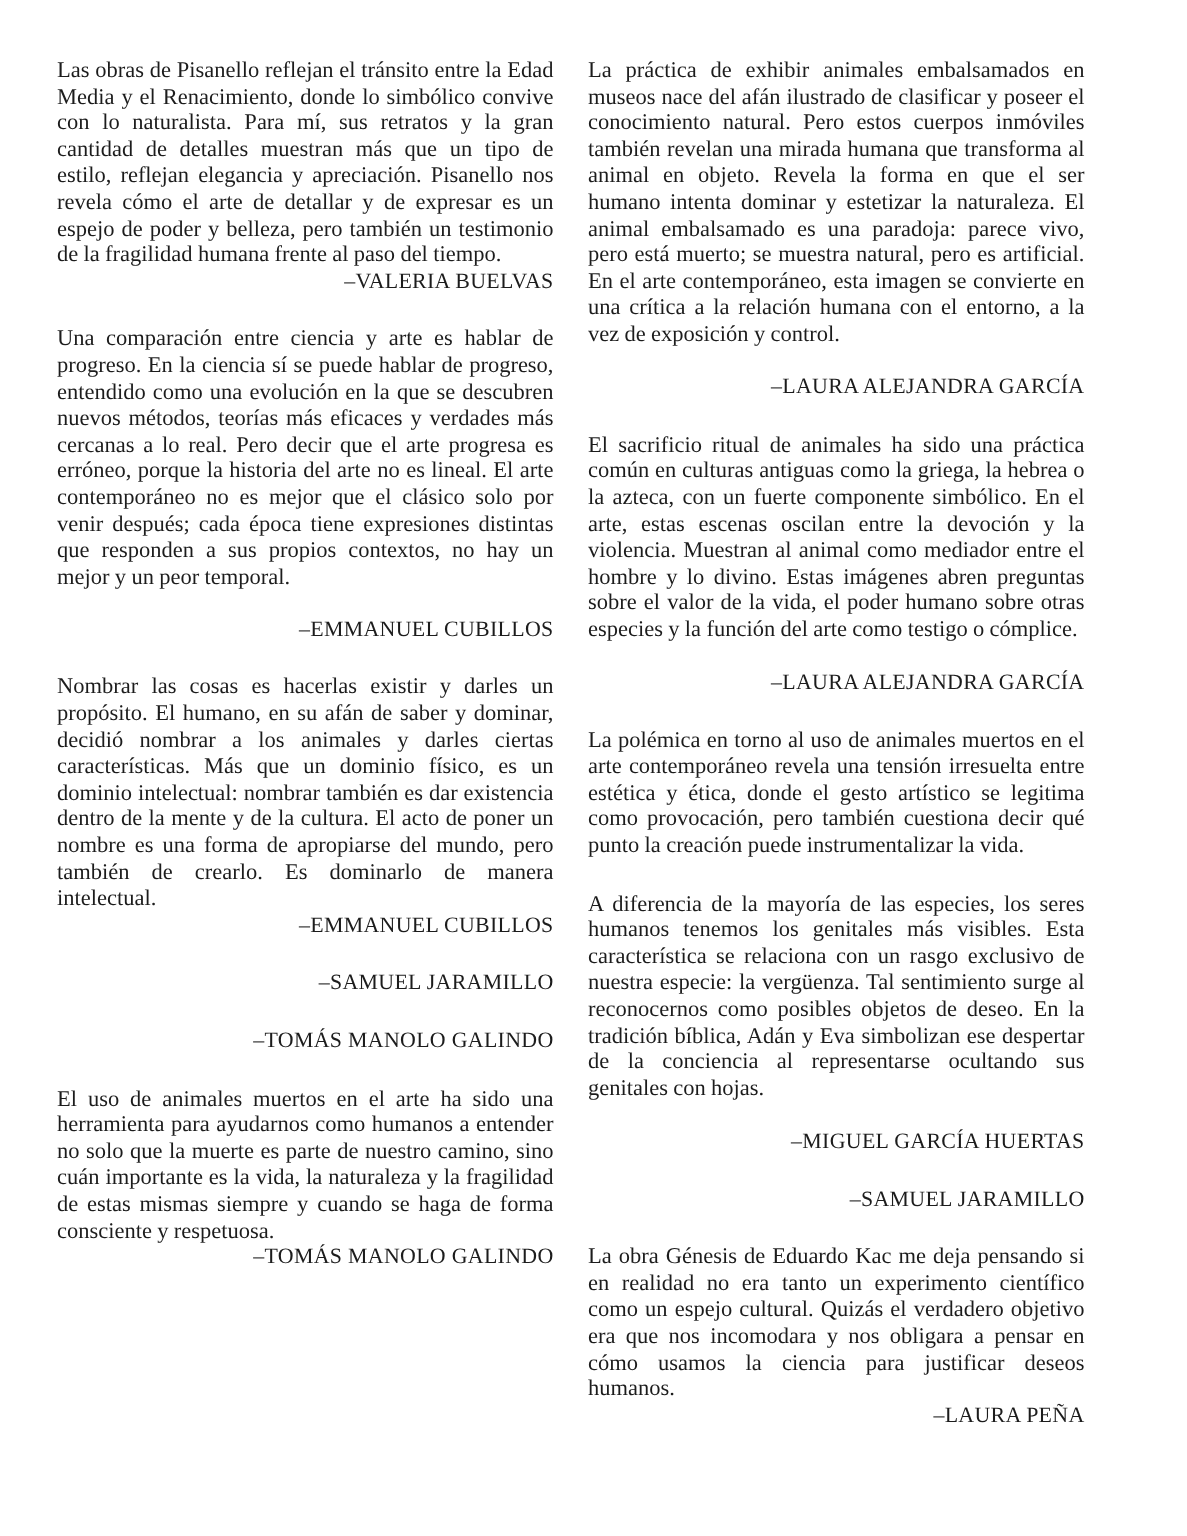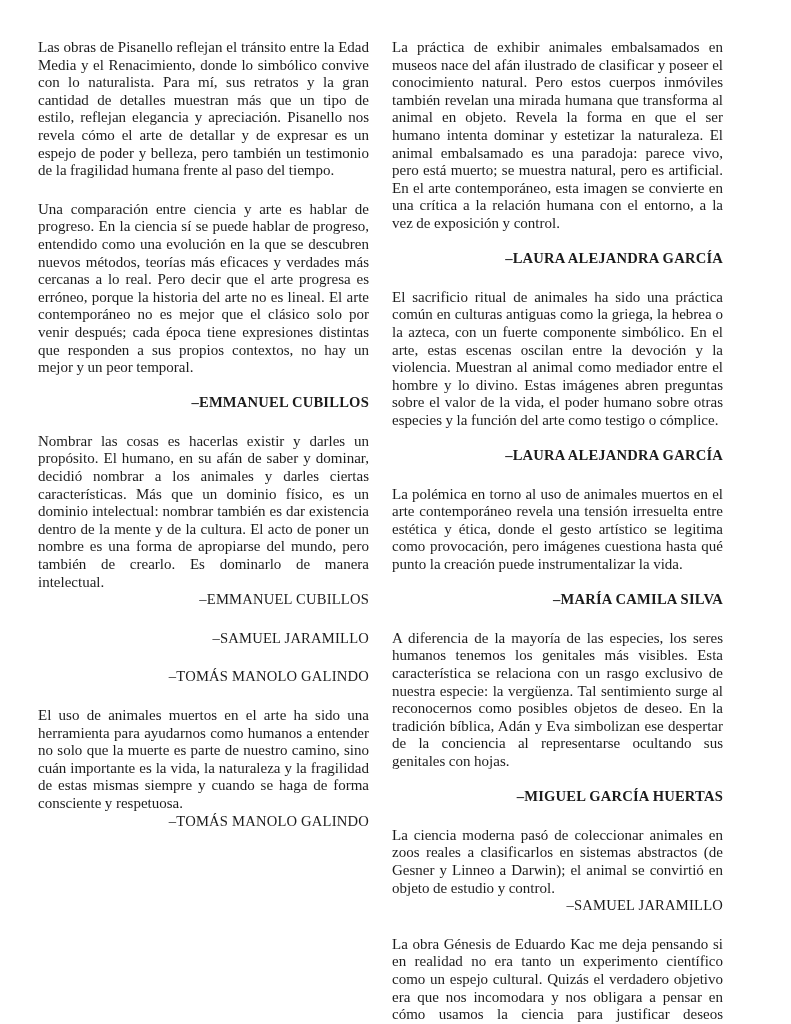--- a/index.html
+++ b/index.html
@@ -39,32 +39,32 @@
   .quote-attribution {
     margin: 0;
     font-size: 14.6px;
     line-height: 17.6px;
     text-align: right;
     letter-spacing: 0.2px;
     white-space: nowrap;
   }
   .attr-gap .quote-attribution {
     margin-top: 17.6px;
-    font-weight: bold;
   }
 </style>
 </head>
 <body>
 
 <div class="page">
 
   <div class="col">
 
     <article class="quote">
       <p class="quote-text" lang="es">Las obras de Pisanello reflejan el tránsito entre la Edad Media y el Renacimiento, donde lo simbólico convive con lo naturalista. Para mí, sus retratos y la gran cantidad de detalles muestran más que un tipo de estilo, reflejan elegancia y apreciación. Pisanello nos revela cómo el arte de detallar y de expresar es un espejo de poder y belleza, pero también un testimonio de la fragilidad humana frente al paso del tiempo.</p>
+      <p class="quote-attribution">–VALERIA BUELVAS</p>
     </article>
 
     <article class="quote attr-gap">
       <p class="quote-text" lang="es">Una comparación entre ciencia y arte es hablar de progreso. En la ciencia sí se puede hablar de progreso, entendido como una evolución en la que se descubren nuevos métodos, teorías más eficaces y verdades más cercanas a lo real. Pero decir que el arte progresa es erróneo, porque la historia del arte no es lineal. El arte contemporáneo no es mejor que el clásico solo por venir después; cada época tiene expresiones distintas que responden a sus propios contextos, no hay un mejor y un peor temporal.</p>
       <p class="quote-attribution">–EMMANUEL CUBILLOS</p>
     </article>
 
     <article class="quote">
       <p class="quote-text" lang="es">Nombrar las cosas es hacerlas existir y darles un propósito. El humano, en su afán de saber y dominar, decidió nombrar a los animales y darles ciertas características. Más que un dominio físico, es un dominio intelectual: nombrar también es dar existencia dentro de la mente y de la cultura. El acto de poner un nombre es una forma de apropiarse del mundo, pero también de crearlo. Es dominarlo de manera intelectual.</p>
       <p class="quote-attribution">–EMMANUEL CUBILLOS</p>
@@ -91,31 +91,29 @@
       <p class="quote-text" lang="es">La práctica de exhibir animales embalsamados en museos nace del afán ilustrado de clasificar y poseer el conocimiento natural. Pero estos cuerpos inmóviles también revelan una mirada humana que transforma al animal en objeto. Revela la forma en que el ser humano intenta dominar y estetizar la naturaleza. El animal embalsamado es una paradoja: parece vivo, pero está muerto; se muestra natural, pero es artificial. En el arte contemporáneo, esta imagen se convierte en una crítica a la relación humana con el entorno, a la vez de exposición y control.</p>
       <p class="quote-attribution">–LAURA ALEJANDRA GARCÍA</p>
     </article>
 
     <article class="quote attr-gap">
       <p class="quote-text" lang="es">El sacrificio ritual de animales ha sido una práctica común en culturas antiguas como la griega, la hebrea o la azteca, con un fuerte componente simbólico. En el arte, estas escenas oscilan entre la devoción y la violencia. Muestran al animal como mediador entre el hombre y lo divino. Estas imágenes abren preguntas sobre el valor de la vida, el poder humano sobre otras especies y la función del arte como testigo o cómplice.</p>
       <p class="quote-attribution">–LAURA ALEJANDRA GARCÍA</p>
     </article>
 
     <article class="quote attr-gap">
-      <p class="quote-text" lang="es">La polémica en torno al uso de animales muertos en el arte contemporáneo revela una tensión irresuelta entre estética y ética, donde el gesto artístico se legitima como provocación, pero imágenes cuestiona hasta qué punto la creación puede instrumentalizar la vida.</p>
-      <p class="quote-attribution">–MARÍA CAMILA SILVA</p>
+      <p class="quote-text" lang="es">La polémica en torno al uso de animales muertos en el arte contemporáneo revela una tensión irresuelta entre estética y ética, donde el gesto artístico se legitima como provocación, pero también cuestiona decir qué punto la creación puede instrumentalizar la vida.</p>
     </article>
 
     <article class="quote attr-gap">
       <p class="quote-text" lang="es">A diferencia de la mayoría de las especies, los seres humanos tenemos los genitales más visibles. Esta característica se relaciona con un rasgo exclusivo de nuestra especie: la vergüenza. Tal sentimiento surge al reconocernos como posibles objetos de deseo. En la tradición bíblica, Adán y Eva simbolizan ese despertar de la conciencia al representarse ocultando sus genitales con hojas.</p>
       <p class="quote-attribution">–MIGUEL GARCÍA HUERTAS</p>
     </article>
 
     <article class="quote">
-      <p class="quote-text" lang="es">La ciencia moderna pasó de coleccionar animales en zoos reales a clasificarlos en sistemas abstractos (de Gesner y Linneo a Darwin); el animal se convirtió en objeto de estudio y control.</p>
       <p class="quote-attribution">–SAMUEL JARAMILLO</p>
     </article>
 
     <article class="quote">
       <p class="quote-text" lang="es">La obra Génesis de Eduardo Kac me deja pensando si en realidad no era tanto un experimento científico como un espejo cultural. Quizás el verdadero objetivo era que nos incomodara y nos obligara a pensar en cómo usamos la ciencia para justificar deseos humanos.</p>
       <p class="quote-attribution">–LAURA PEÑA</p>
     </article>
 
   </div>
 

